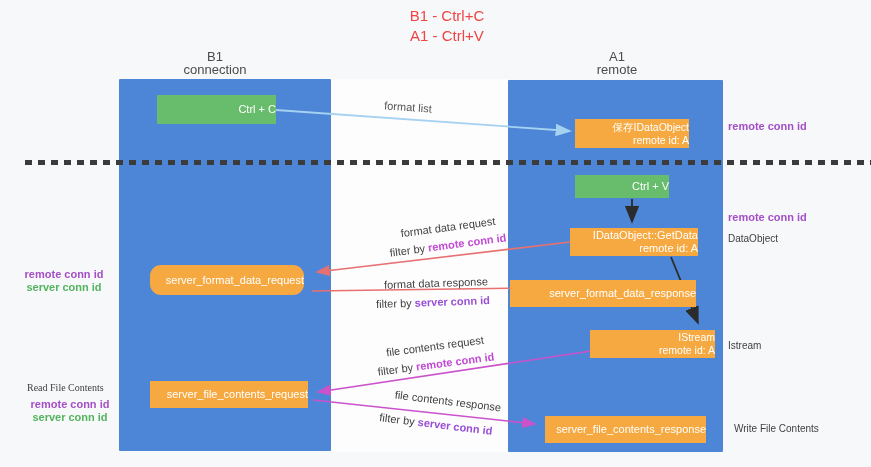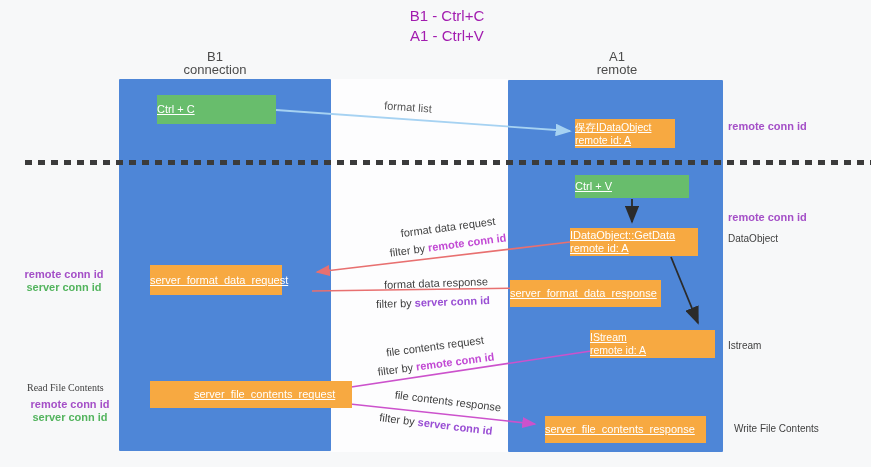--- a/index.html
+++ b/index.html
@@ -13,29 +13,29 @@
   .gap-panel{left:331px;top:79px;width:177px;height:373px;background:#fdfdfe;}
   .lane{background:#4e86d7;border-radius:1px;}
   .lane-left{left:119px;top:79px;width:212px;height:372px;}
   .lane-right{left:508px;top:80px;width:215px;height:372px;}
   .dashline{
     left:25px;top:160px;width:846px;height:5px;z-index:6;
     background:repeating-linear-gradient(to right,#3b3b3b 0 7px,transparent 7px 13px);
   }
   .title{
     left:447px;top:6px;transform:translateX(-50%);text-align:center;
-    font-size:15px;line-height:20px;color:#a21caf;z-index:3;white-space:nowrap;
+    font-size:15px;line-height:20px;color:#ef4444;z-index:3;white-space:nowrap;
   }
   .lane-header{
     transform:translateX(-50%);text-align:center;font-size:13px;line-height:13px;
     color:#4b4b4b;z-index:3;white-space:nowrap;
   }
   .node{
-    z-index:7;display:flex;flex-direction:column;align-items:flex-start;justify-content:center;
-    color:#fff;font-size:11px;line-height:13px;text-align:center;white-space:nowrap;text-decoration:underline;
+    z-index:7;display:flex;flex-direction:column;align-items:flex-end;justify-content:center;
+    color:#fff;font-size:11px;line-height:13px;text-align:center;white-space:nowrap;
   }
   .node-green{background:#68bd6c;}
   .node-orange{background:#f7a941;}
   .side-label{z-index:8;font-size:10px;white-space:nowrap;}
   .conn-pair{z-index:8;font-weight:bold;font-size:11px;line-height:12.5px;text-align:center;white-space:nowrap;}
   .purple{color:#a44fc7;}
   .green-txt{color:#53b45e;}
   .flow-label{
     z-index:9;font-size:11px;color:#3f3f3f;white-space:nowrap;
     transform:translate(-50%,-50%) rotate(var(--rot,0deg));
@@ -89,48 +89,48 @@
     <line x1="570" y1="242" x2="317" y2="272" stroke="#e87070" stroke-width="1.6" marker-end="url(#m-red)"></line>
     <line x1="312" y1="291" x2="530" y2="288" stroke="#e87070" stroke-width="1.6" marker-end="url(#m-red)"></line>
     <line x1="591" y1="351" x2="318" y2="392" stroke="#cc52cc" stroke-width="1.6" marker-end="url(#m-mag)"></line>
     <line x1="313" y1="400" x2="535" y2="424" stroke="#cc52cc" stroke-width="1.6" marker-end="url(#m-mag)"></line>
   </svg>
 
   <div class="abs node node-green" style="left:157px;top:95px;width:119px;height:29px;">
     <div>Ctrl + C</div>
   </div>
 
-  <div class="abs node node-orange" style="left:575px;top:119px;width:100px;height:29px;font-size:10.5px;">
+  <div class="abs node node-orange" style="left:575px;top:119px;width:114px;height:29px;font-size:10.5px;">
     <div>保存IDataObject</div>
     <div>remote id: A</div>
   </div>
 
-  <div class="abs node node-green" style="left:575px;top:175px;width:114px;height:23px;">
+  <div class="abs node node-green" style="left:575px;top:175px;width:94px;height:23px;">
     <div>Ctrl + V</div>
   </div>
 
   <div class="abs node node-orange" style="left:570px;top:228px;width:128px;height:28px;font-size:11px;">
     <div>IDataObject::GetData</div>
     <div>remote id: A</div>
   </div>
 
-  <div class="abs node node-orange" style="left:150px;top:265px;width:132px;height:30px;">
+  <div class="abs node node-orange" style="left:150px;top:265px;width:154px;height:30px;border-radius:11px;">
     <div>server_format_data_request</div>
   </div>
 
-  <div class="abs node node-orange" style="left:510px;top:280px;width:151px;height:27px;">
+  <div class="abs node node-orange" style="left:510px;top:280px;width:186px;height:27px;">
     <div>server_format_data_response</div>
   </div>
 
   <div class="abs node node-orange" style="left:590px;top:330px;width:125px;height:28px;font-size:10.5px;">
     <div>IStream</div>
     <div>remote id: A</div>
   </div>
 
-  <div class="abs node node-orange" style="left:150px;top:381px;width:158px;height:27px;padding-left:44px;">
+  <div class="abs node node-orange" style="left:150px;top:381px;width:158px;height:27px;">
     <div>server_file_contents_request</div>
   </div>
 
   <div class="abs node node-orange" style="left:545px;top:416px;width:161px;height:27px;">
     <div>server_file_contents_response</div>
   </div>
 
   <div class="abs side-label purple" style="left:728px;top:120px;font-weight:bold;font-size:11px;">remote conn id</div>
   <div class="abs side-label purple" style="left:728px;top:211px;font-weight:bold;font-size:11px;">remote conn id</div>
   <div class="abs side-label" style="left:728px;top:233px;">DataObject</div>

